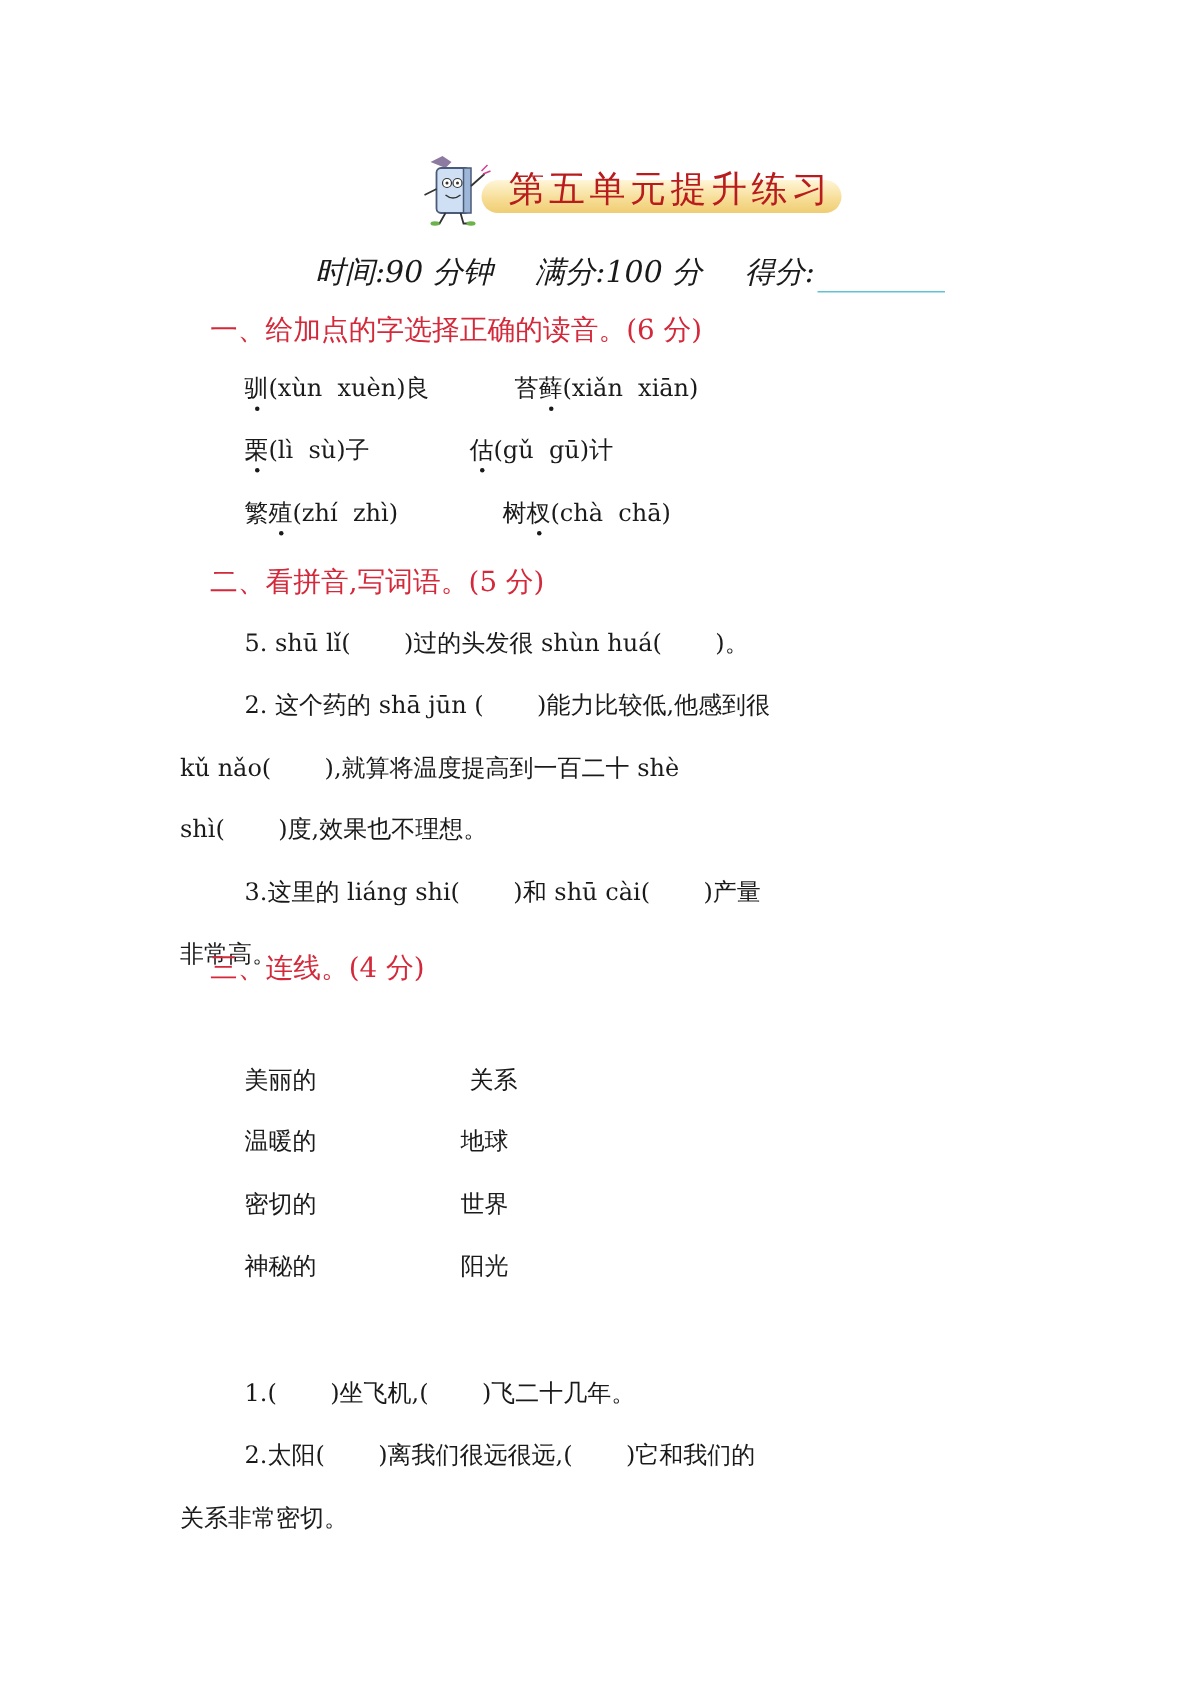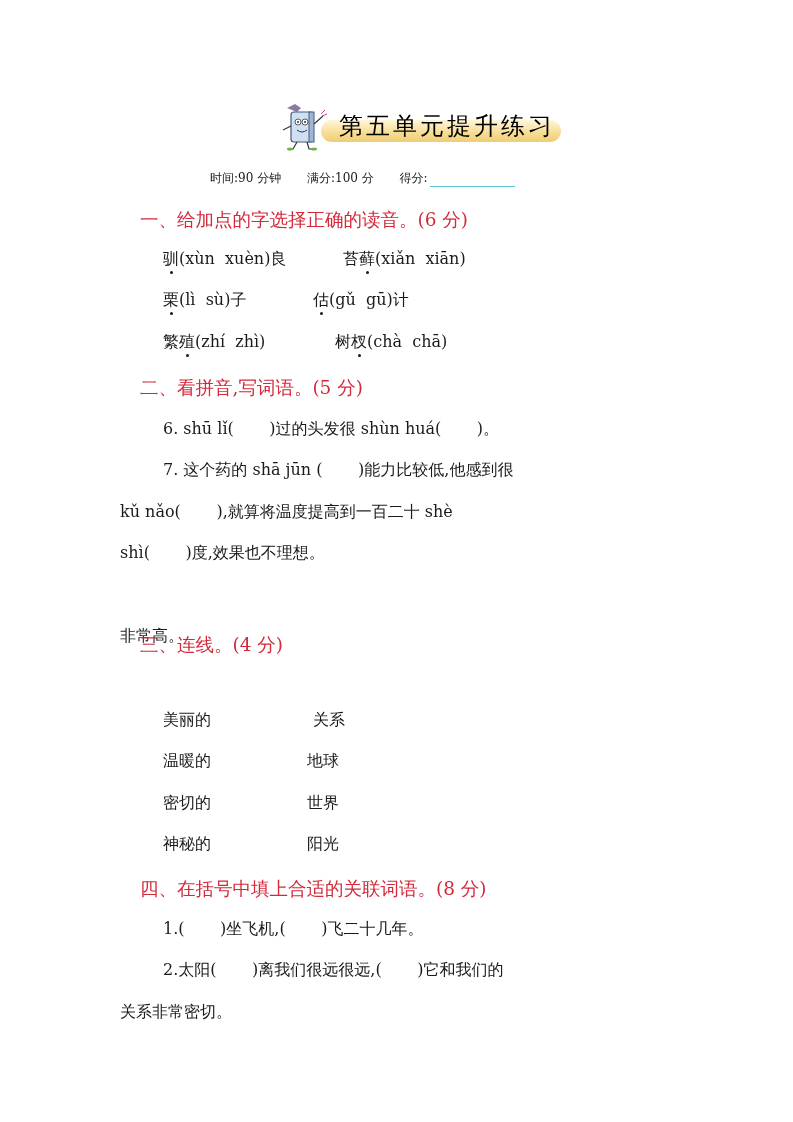--- a/index.html
+++ b/index.html
@@ -6,23 +6,23 @@
   body { width:793px; height:1122px; position:relative; overflow:hidden;
          font-family:"DejaVu Serif","Liberation Serif",serif; color:#1a1a1a; }
   .page { position:absolute; left:0; top:0; width:793px; height:1122px; }
 
   .title-wrap { position:absolute; left:275px; top:100px; width:300px; height:55px; }
   .mascot { position:absolute; left:0; top:0; width:60px; height:52px; }
   .banner { position:absolute; left:46px; top:20px; width:240px; height:22px;
             background:linear-gradient(to bottom,#fff6d8 0%,#f6dc93 60%,#efcd74 100%);
             border-radius:11px; }
   .title-text { position:absolute; left:64px; top:10px; font-size:24px; letter-spacing:3px;
-                font-family:"DejaVu Serif",serif; color:#000000; white-space:nowrap; }
+                font-family:"DejaVu Serif",serif; color:#b91c1c; white-space:nowrap; }
 
-  .meta { position:absolute; left:210px; top:168px; font-size:12px; white-space:nowrap; }
+  .meta { position:absolute; left:210px; top:168px; font-size:20px; white-space:nowrap;font-style:italic; }
   .meta span { margin-right:22px; }
   .score-line { display:inline-block; width:85px; border-bottom:1.5px solid #5fc3d3;
                 vertical-align:bottom; margin-left:2px; height:18px; }
 
   .sec { position:absolute; left:120px; font-size:18.5px; color:#d3293a; white-space:nowrap;margin-left:20px; }
   .line { position:absolute; font-size:16px; white-space:nowrap; }
   .dot { position:relative; display:inline-block; }
   .dot::after { content:""; position:absolute; left:50%; bottom:-4px; width:3px; height:3px;
                 margin-left:-1.5px; background:#1a1a1a; border-radius:50%; }
 </style>
@@ -76,34 +76,34 @@
   </div>
 
   <div class="line" style="left:163px;top:332px">
     <span>繁</span><span class="dot">殖</span><span style="white-space:pre">(zhí  zhì)</span>
   </div>
   <div class="line" style="left:335px;top:332px">
     <span>树</span><span class="dot">杈</span><span style="white-space:pre">(chà  chā)</span>
   </div>
 
   <div class="sec" style="top:375px">二、看拼音,写词语。(5 分)</div>
-  <div class="line" style="left:163px;top:419px;white-space:pre">6. shū lǐ(       )过的头发很 shùn huá(       )。</div>
-  <div class="line" style="left:163px;top:460px;white-space:pre">7. 这个药的 shā jūn (       )能力比较低,他感到很</div>
+  <div class="line" style="left:163px;top:419px;white-space:pre">5. shū lǐ(       )过的头发很 shùn huá(       )。</div>
+  <div class="line" style="left:163px;top:460px;white-space:pre">2. 这个药的 shā jūn (       )能力比较低,他感到很</div>
   <div class="line" style="left:120px;top:543px;white-space:pre">shì(       )度,效果也不理想。</div>
   <div class="line" style="left:120px;top:502px;white-space:pre">kǔ nǎo(       ),就算将温度提高到一百二十 shè</div>
+  <div class="line" style="left:163px;top:585px;white-space:pre">3.这里的 liáng shi(       )和 shū cài(       )产量</div>
   <div class="line" style="left:120px;top:626px;white-space:pre">非常高。</div>
 
   <div class="sec" style="top:632px">三、连线。(4 分)</div>
   <div class="line" style="left:163px;top:710px">美丽的</div>
   <div class="line" style="left:163px;top:751px">温暖的</div>
   <div class="line" style="left:163px;top:793px">密切的</div>
   <div class="line" style="left:163px;top:834px">神秘的</div>
   <div class="line" style="left:313px;top:710px">关系</div>
   <div class="line" style="left:307px;top:751px">地球</div>
   <div class="line" style="left:307px;top:793px">世界</div>
   <div class="line" style="left:307px;top:834px">阳光</div>
 
-  <div class="sec" style="top:876px">四、在括号中填上合适的关联词语。(8 分)</div>
   <div class="line" style="left:163px;top:919px;white-space:pre">1.(       )坐飞机,(       )飞二十几年。</div>
   <div class="line" style="left:163px;top:960px;white-space:pre">2.太阳(       )离我们很远很远,(       )它和我们的</div>
   <div class="line" style="left:120px;top:1002px;white-space:pre">关系非常密切。</div>
 
 </div>
 
 </body></html>

